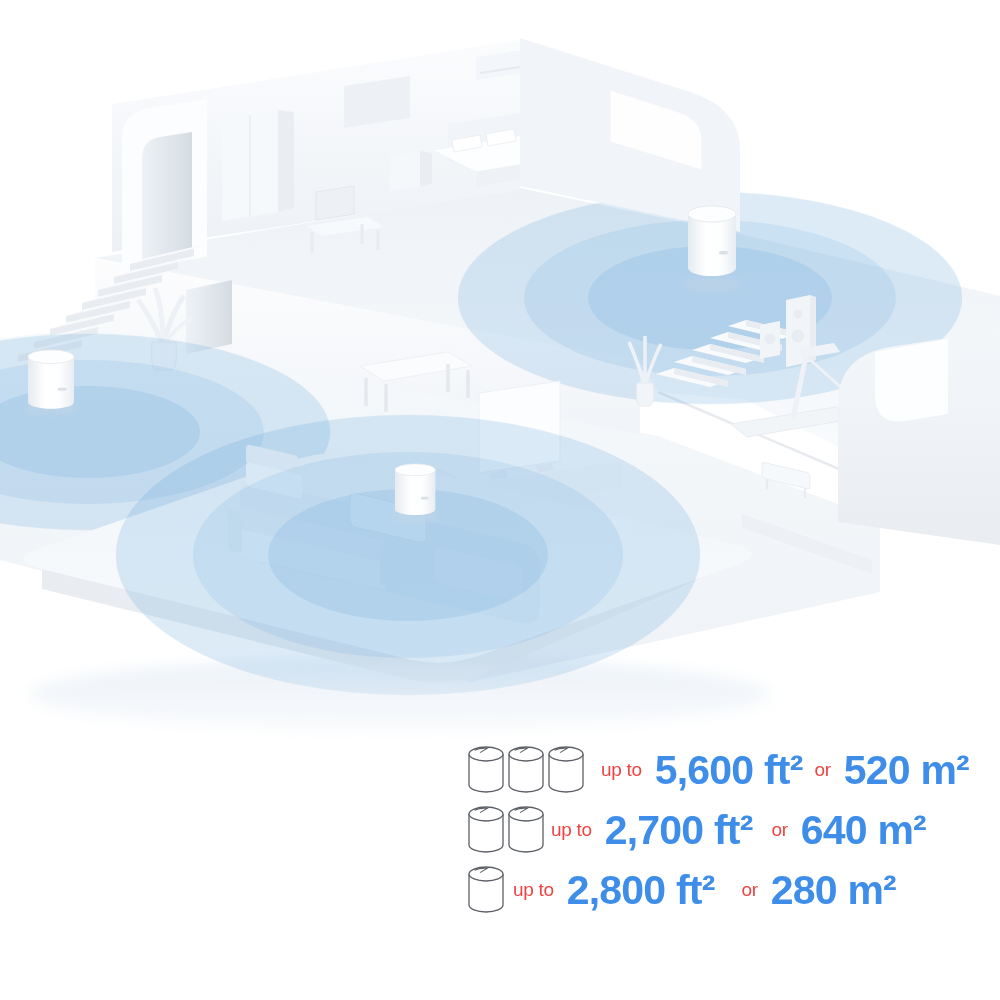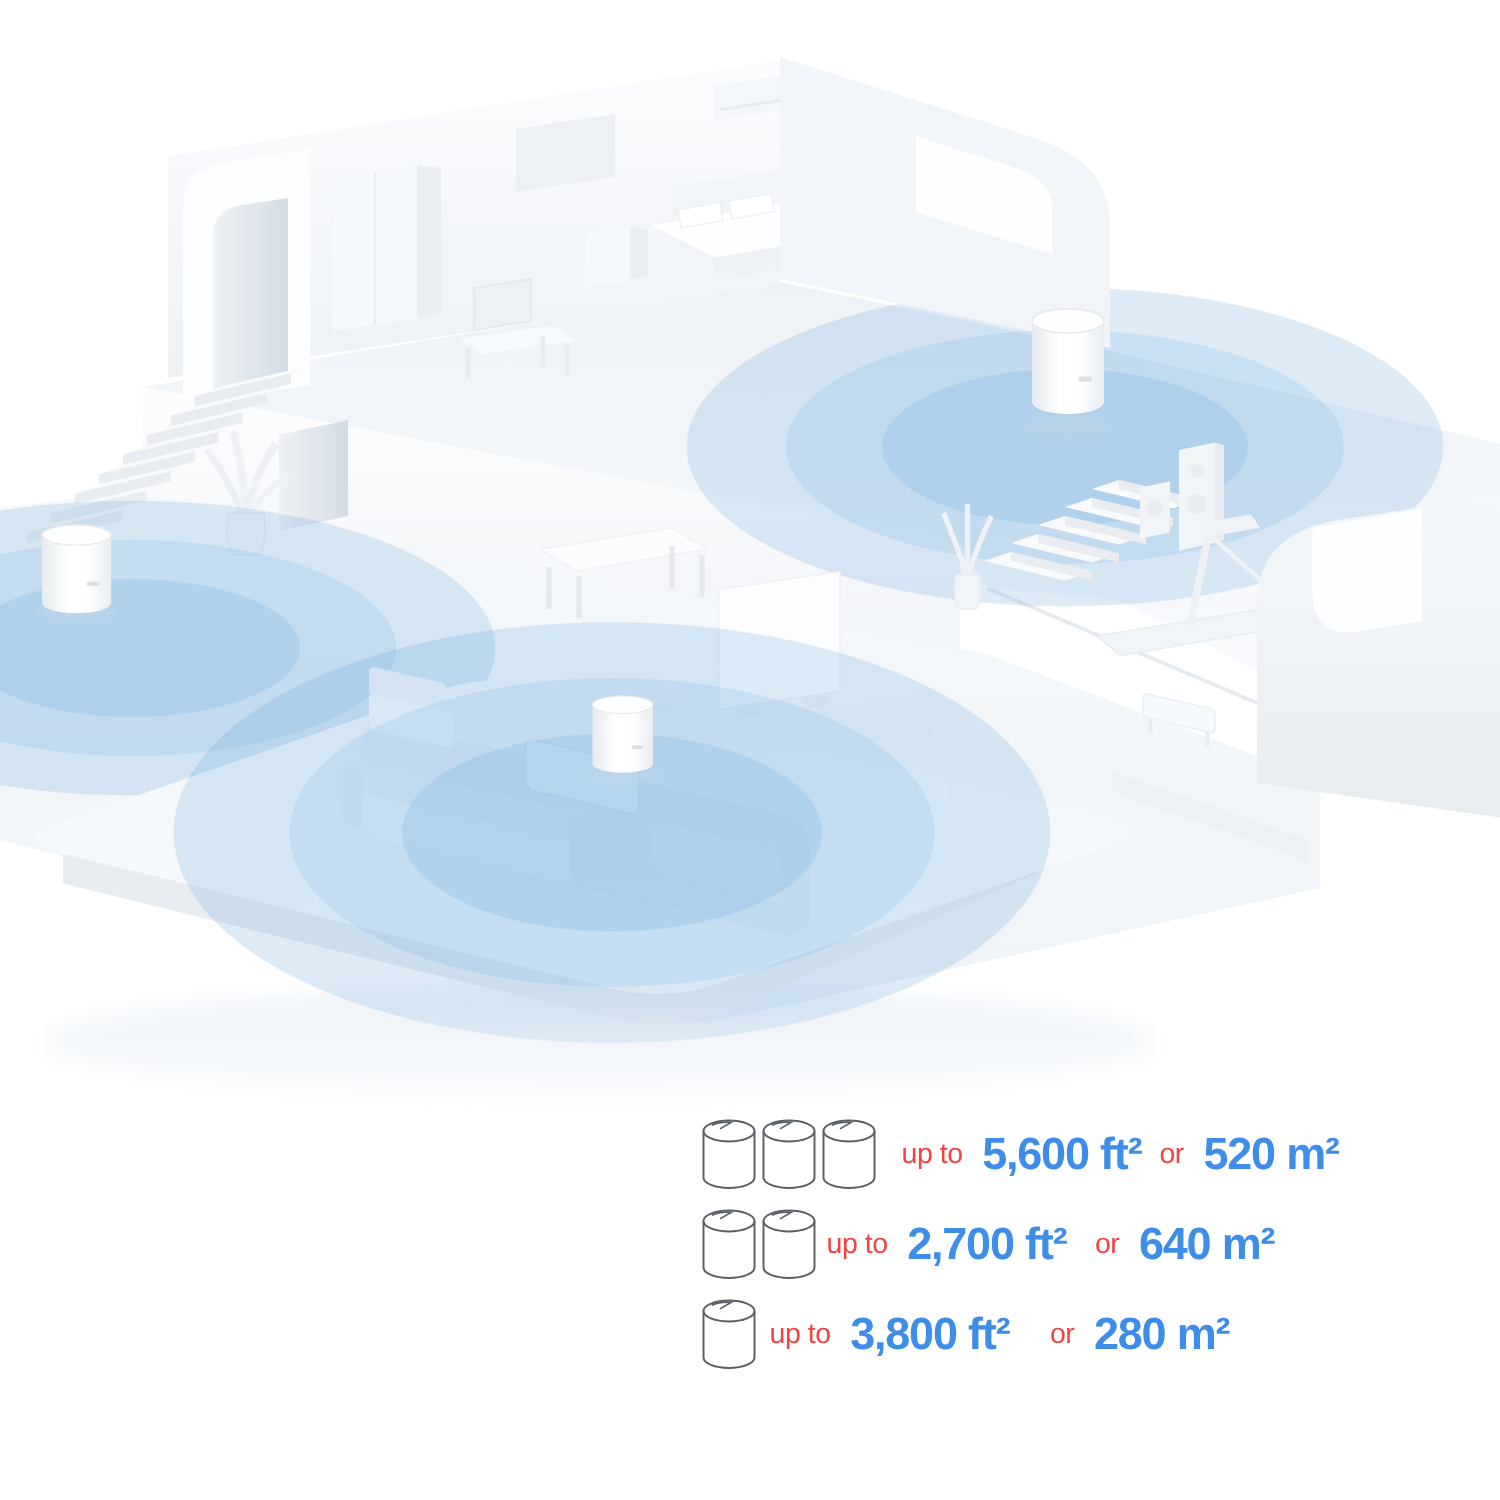--- a/index.html
+++ b/index.html
@@ -8,21 +8,21 @@
   .scene{position:absolute;left:0;top:0;width:1000px;height:1000px;}
   .legend{position:absolute;left:467px;top:745px;z-index:5;}
   .lrow{display:flex;align-items:center;height:50px;margin-bottom:10px;white-space:nowrap;}
   .icons{display:flex;align-items:center;gap:2px;}
   .lrow:nth-child(1) .icons{margin-right:16px;}
   .lrow:nth-child(2) .icons{margin-right:6px;}
   .lrow:nth-child(3) .icons{margin-right:8px;}
   .upto,.or{font-size:19px;font-weight:400;color:#ef4444;letter-spacing:-0.3px;}
   .upto{margin-right:13px;}
   .or{margin-right:13px;}
-  .ft,.m{font-size:30px;font-weight:600;color:#3E8DE8;letter-spacing:-0.8px;}
+  .ft,.m{font-size:41px;font-weight:600;color:#3E8DE8;letter-spacing:-0.8px;}
   .lrow:nth-child(1) .ft{margin-right:12px;}
   .lrow:nth-child(2) .ft{margin-right:19px;}
   .lrow:nth-child(3) .ft{margin-right:27px;}
   .unit-icon{display:block;}
 </style>
 </head>
 <body>
 
 <div class="canvas">
 
@@ -331,19 +331,19 @@
 
     <div class="lrow">
       <span class="icons">
         <svg class="unit-icon" width="38" height="50" viewBox="0 0 38 50">
             <path d="M2,9 L2,40 A17,7 0 0 0 36,40 L36,9" fill="#fff" stroke="#5c6066" stroke-width="1.3"></path>
             <ellipse cx="19" cy="9" rx="17" ry="7" fill="#fff" stroke="#5c6066" stroke-width="1.3"></ellipse>
             <path d="M7.5,5.2 Q13,2.6 20.5,3.2 L13,7.6" fill="none" stroke="#5c6066" stroke-width="1.1"></path>
           </svg>
       </span>
       <span class="upto">up to</span>
-      <span class="ft">3,800 ft²</span>
+      <span class="ft">2,800 ft²</span>
       <span class="or">or</span>
       <span class="m">280 m²</span>
     </div>
 
   </div>
 </div>
 
 </body></html>

